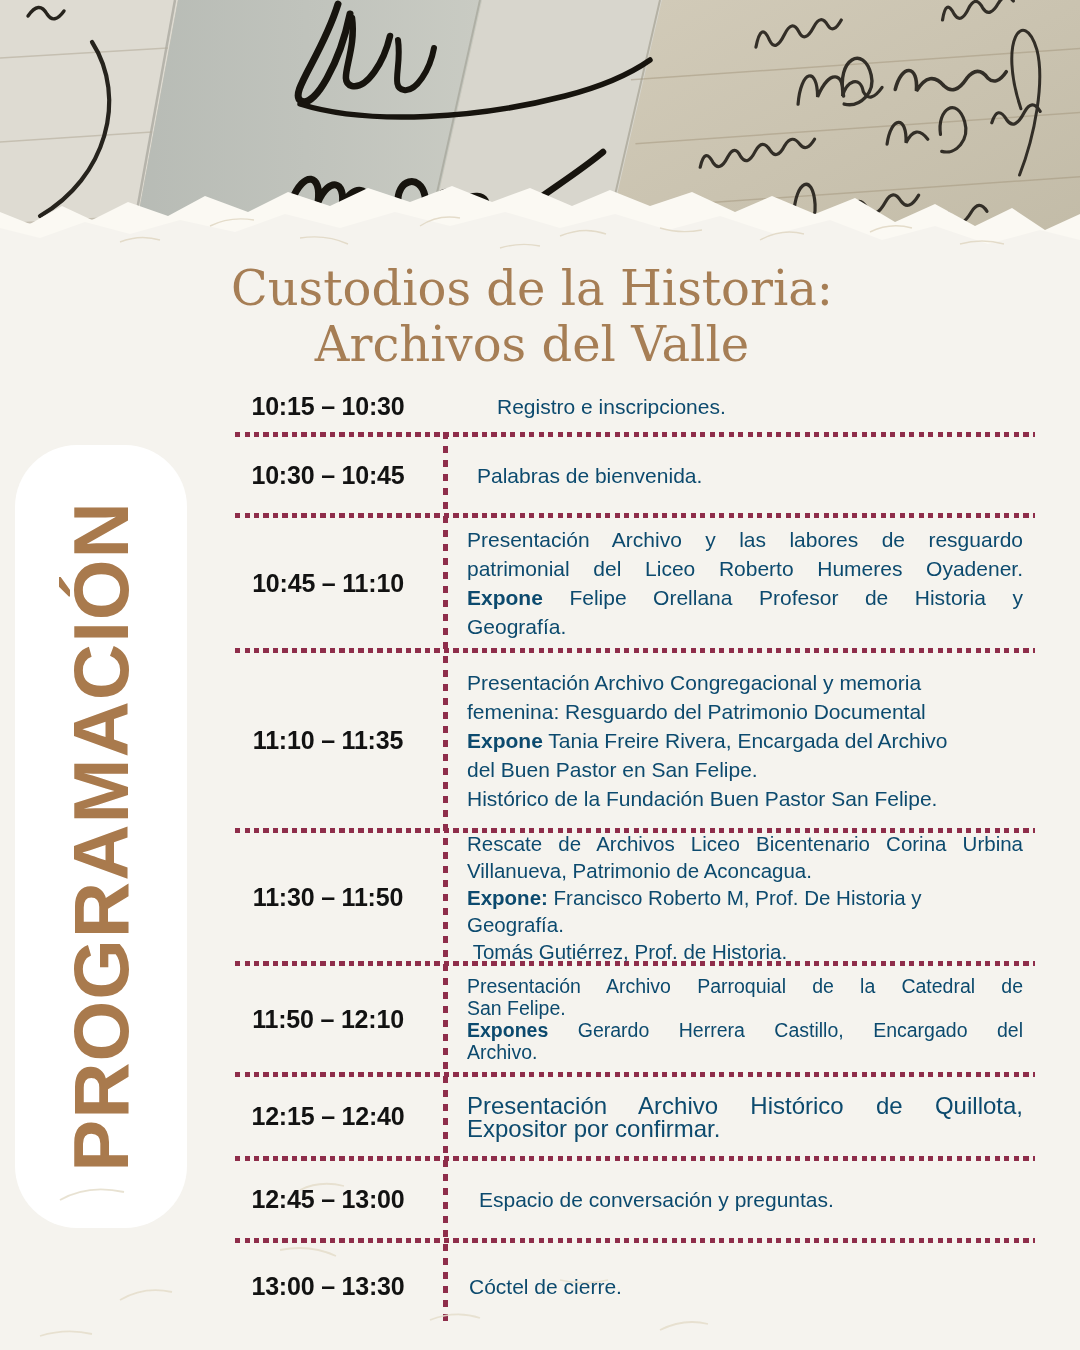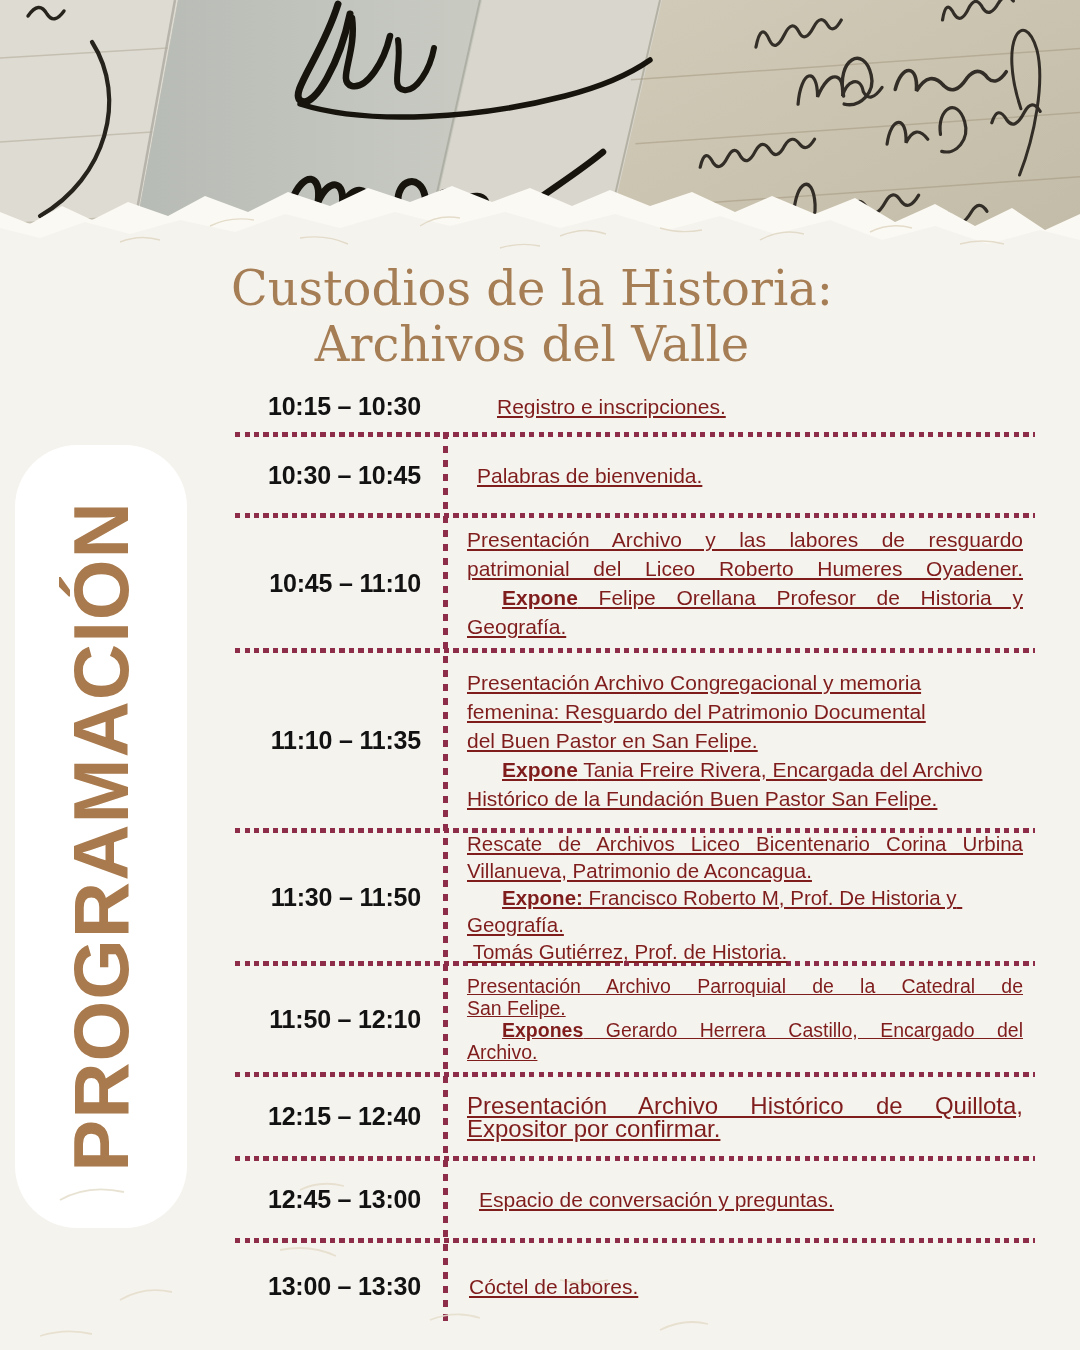--- a/index.html
+++ b/index.html
@@ -16,25 +16,25 @@
   .sidebar-card{position:absolute;left:15px;top:445px;width:172px;height:783px;background:#ffffff;
                 border-radius:62px;display:flex;align-items:center;justify-content:center;}
   .sidebar-label{transform:rotate(-90deg);white-space:nowrap;font-weight:700;font-size:78px;
                  color:#a97a4d;letter-spacing:1px;}
   
   .schedule{position:absolute;left:235px;top:380px;width:800px;}
   .vline{position:absolute;left:208px;top:52px;width:5px;height:890px;
          background:repeating-linear-gradient(to bottom,#8e2d4a 0 7px,transparent 7px 14px);}
   .sep{height:5px;background:repeating-linear-gradient(to right,#8e2d4a 0 5px,transparent 5px 9.5px);}
   .row{display:flex;align-items:center;}
-  .time{flex:0 0 208px;width:208px;box-sizing:border-box;text-align:right;padding-right:22px;
+  .time{flex:0 0 208px;width:208px;box-sizing:border-box;text-align:center;padding-right:22px;
         font-weight:700;font-size:25px;color:#121212;letter-spacing:-0.2px;}
-  .desc{flex:1;padding-left:24px;padding-right:12px;color:#7f1d1d;position:relative;z-index:2;text-decoration:underline;}
+  .desc{flex:1;padding-left:24px;padding-right:12px;color:#0c4a6e;position:relative;z-index:2;}
   .line{font-size:21px;line-height:29px;white-space:pre-wrap;}
-  .line b{font-weight:700;margin-left:35px;}
+  .line b{font-weight:700;}
   .row[data-row="1"]{height:52px}
   .row[data-row="2"]{height:76px}
   .row[data-row="3"]{height:130px}
   .row[data-row="4"]{height:175px}
   .row[data-row="5"]{height:128px}
   .row[data-row="6"]{height:106px}
   .row[data-row="7"]{height:79px}
   .row[data-row="8"]{height:77px}
   .row[data-row="9"]{height:87px}
   .row[data-row="1"] .desc{padding-left:54px}
@@ -175,22 +175,22 @@
           <div class="line"><b>Expone</b><span> Felipe Orellana Profesor de Historia y</span></div>
           <div class="line"><span>Geografía.</span></div>
         </div>
       </div>
       <div class="sep"></div>
       <div class="row" data-row="4">
         <div class="time">11:10 – 11:35</div>
         <div class="desc">
           <div class="line"><span>Presentación Archivo Congregacional y memoria</span></div>
           <div class="line"><span>femenina: Resguardo del Patrimonio Documental</span></div>
+          <div class="line"><b>Expone</b><span> Tania Freire Rivera, Encargada del Archivo</span></div>
           <div class="line"><span>del Buen Pastor en San Felipe.</span></div>
-          <div class="line"><b>Expone</b><span> Tania Freire Rivera, Encargada del Archivo</span></div>
           <div class="line"><span>Histórico de la Fundación Buen Pastor San Felipe.</span></div>
         </div>
       </div>
       <div class="sep"></div>
       <div class="row" data-row="5">
         <div class="time">11:30 – 11:50</div>
         <div class="desc">
           <div class="line"><span>Rescate de Archivos Liceo Bicentenario Corina Urbina</span></div>
           <div class="line"><span>Villanueva, Patrimonio de Aconcagua.</span></div>
           <div class="line"><b>Expone:</b><span> Francisco Roberto M, Prof. De Historia y Geografía.</span></div>
@@ -219,21 +219,21 @@
       <div class="row" data-row="8">
         <div class="time">12:45 – 13:00</div>
         <div class="desc">
           <div class="line"><span>Espacio de conversación y preguntas.</span></div>
         </div>
       </div>
       <div class="sep"></div>
       <div class="row" data-row="9">
         <div class="time">13:00 – 13:30</div>
         <div class="desc">
-          <div class="line"><span>Cóctel de labores.</span></div>
+          <div class="line"><span>Cóctel de cierre.</span></div>
         </div>
       </div>
     </div>
 
   <svg class="fibers-bottom" width="1080" height="210" viewBox="0 0 1080 210">
     <g stroke="#e6dfcd" stroke-width="1.8" opacity="0.9" fill="none">
       <path d="M60,60 q28,-16 64,-8"></path>
         <path d="M280,110 q30,-6 56,6"></path>
       <path d="M120,160 q24,-14 52,-8"></path>
         <path d="M430,180 q26,-10 50,-2"></path>

